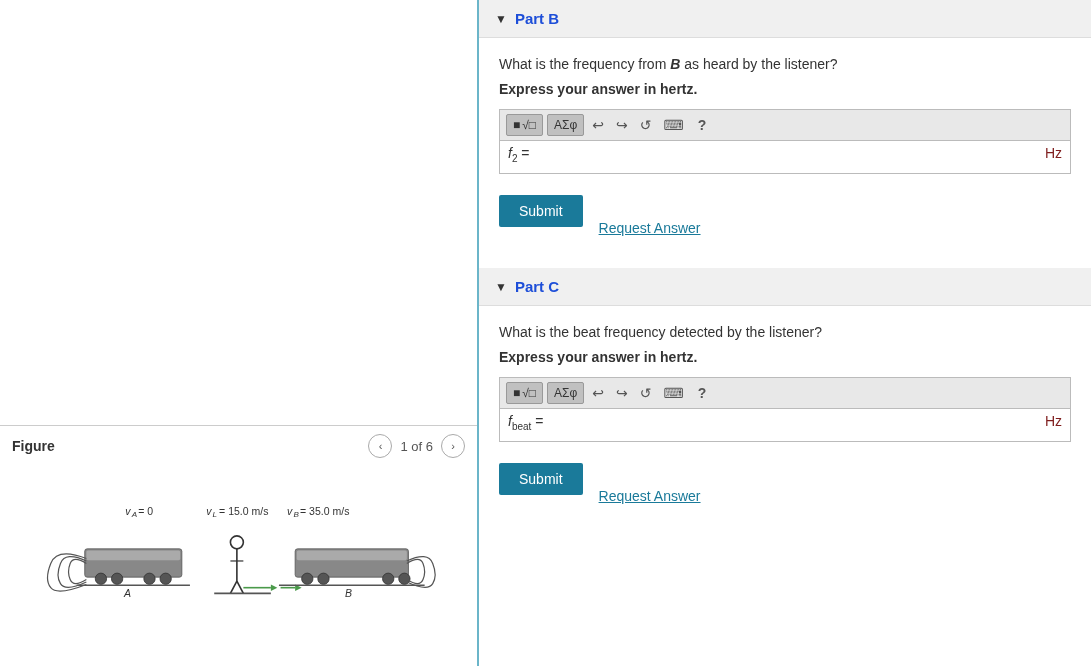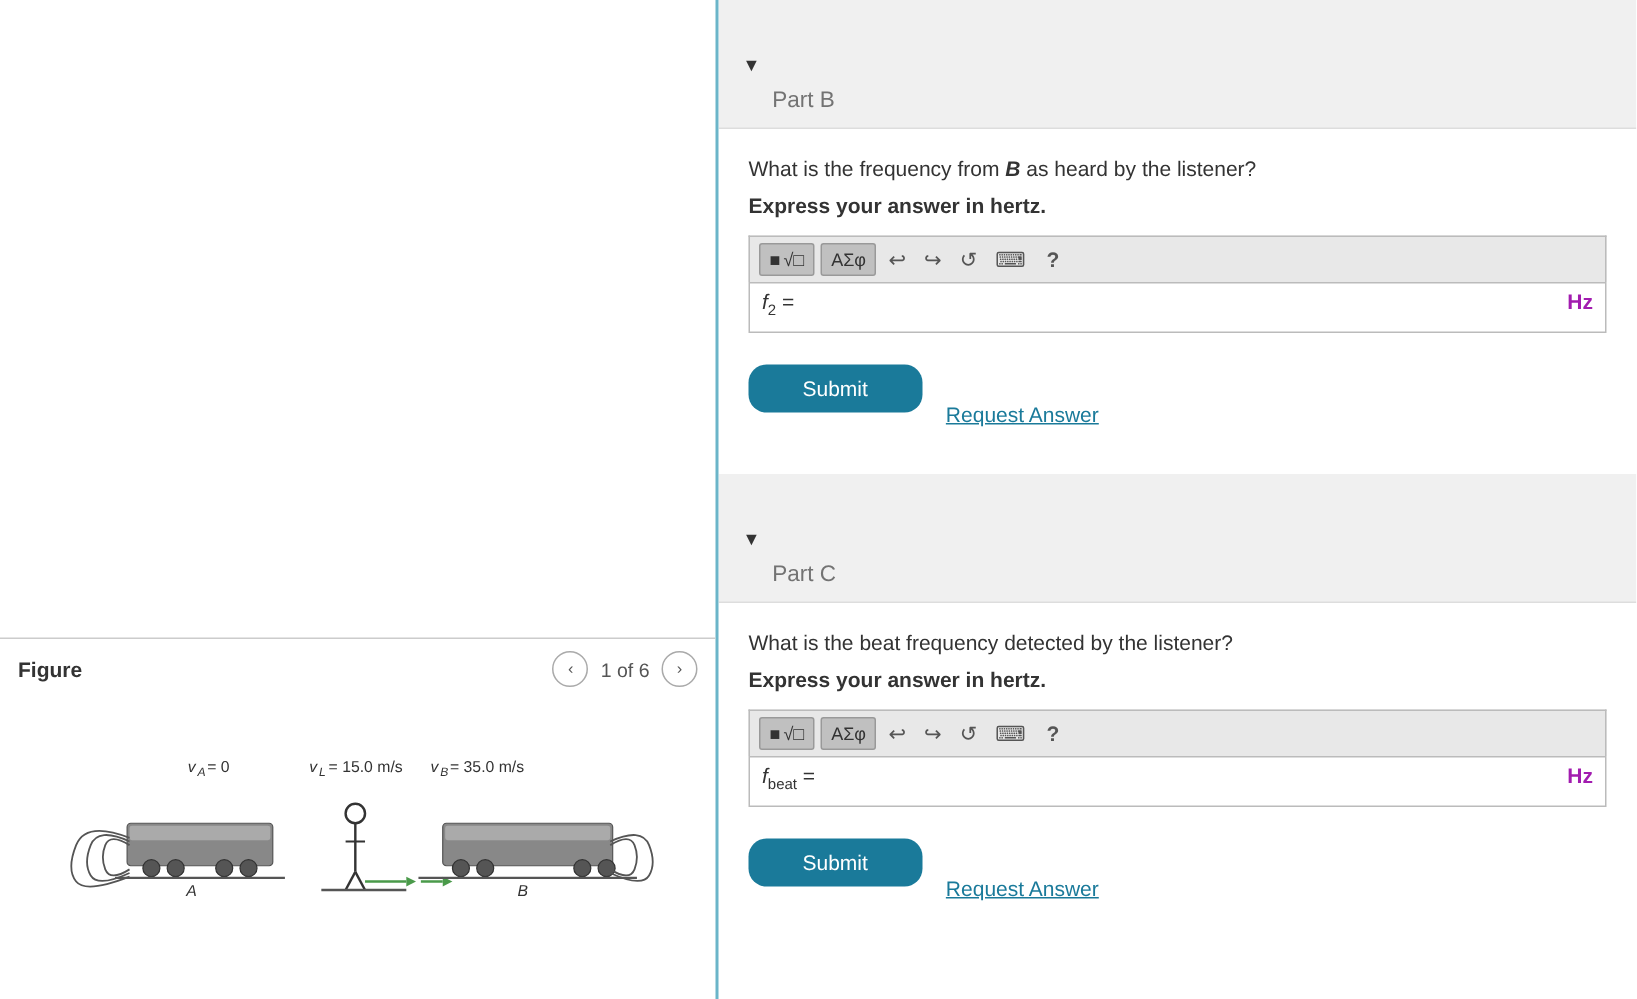--- a/index.html
+++ b/index.html
@@ -99,24 +99,23 @@
       gap: 8px;
       border-bottom: 1px solid #ddd;
     }
 
     .part-header-arrow {
       color: #333;
       font-size: 12px;
     }
 
     .part-title {
-      font-weight: normal;
+      font-weight: bold;
       font-size: 15px;
-      color: #737373;
-      margin-top: 48px;
+      color: #1d4ed8;
     }
 
     .part-body {
       padding: 16px 20px;
     }
 
     .question-text {
       font-size: 14px;
       color: #333;
       margin-bottom: 6px;
@@ -196,40 +195,39 @@
       flex: 1;
       border: none;
       outline: none;
       font-size: 14px;
       padding: 4px;
       background: #fff;
     }
 
     .answer-unit {
       font-size: 14px;
-      color: #a21caf;
+      color: #7f1d1d;
       margin-left: 8px;
-      font-weight: bold;
     }
 
     .action-row {
       display: flex;
       align-items: center;
       gap: 16px;
       margin-bottom: 16px;
     }
 
     .submit-btn {
       background: #1a7a9a;
       color: #fff;
       border: none;
-      padding: 8px 36px;
-      font-size: 14px;
-      cursor: pointer;
-      border-radius: 12px;
+      padding: 8px 20px;
+      font-size: 14px;
+      cursor: pointer;
+      border-radius: 2px;
     }
 
     .request-link {
       color: #1a7a9a;
       text-decoration: underline;
       cursor: pointer;
       font-size: 14px;
       background: none;
       border: none;
       margin-top: 34px;

